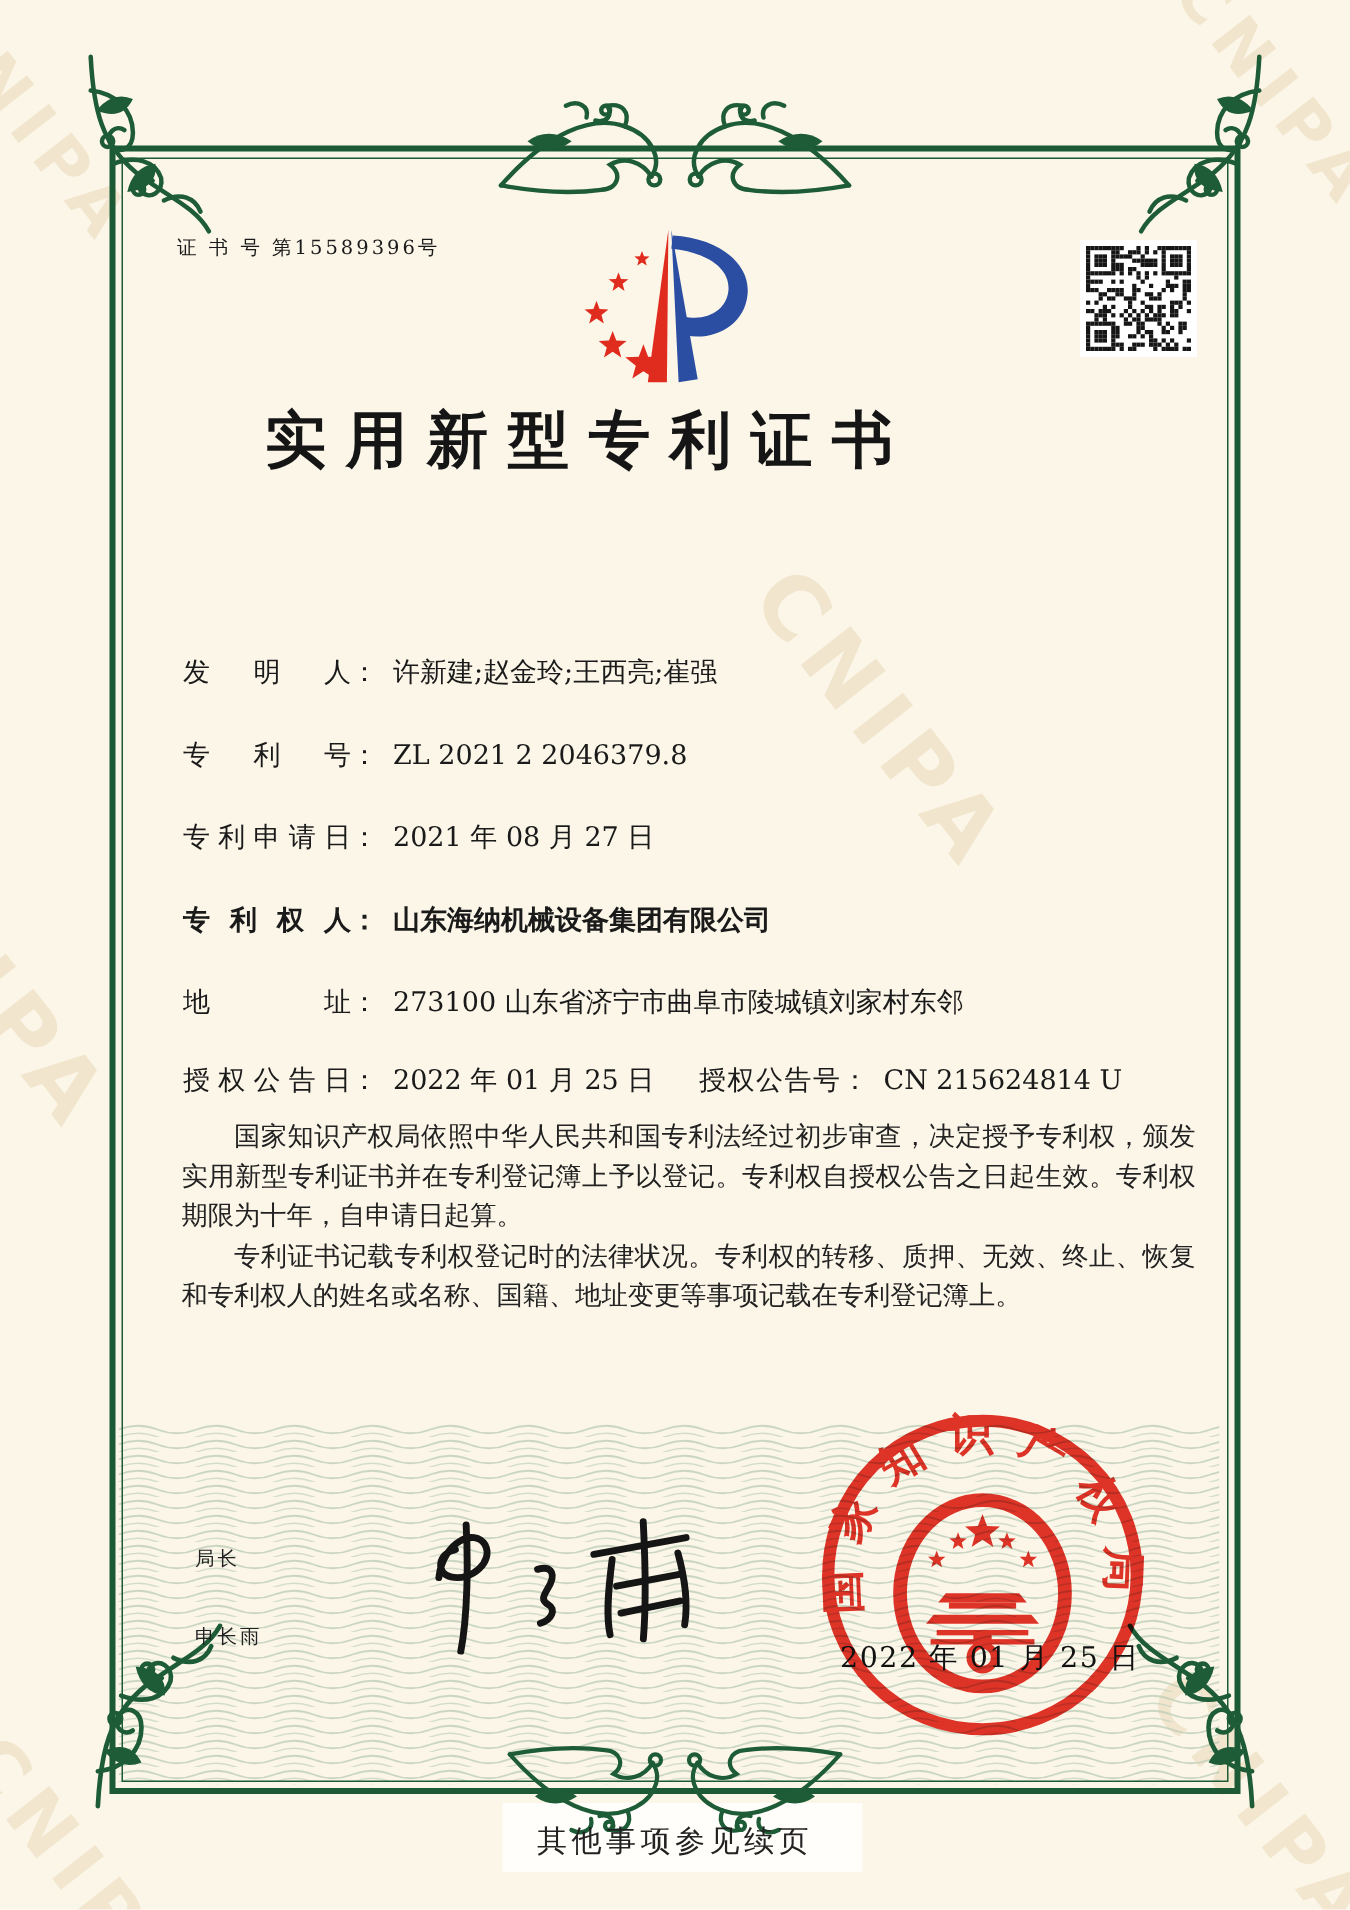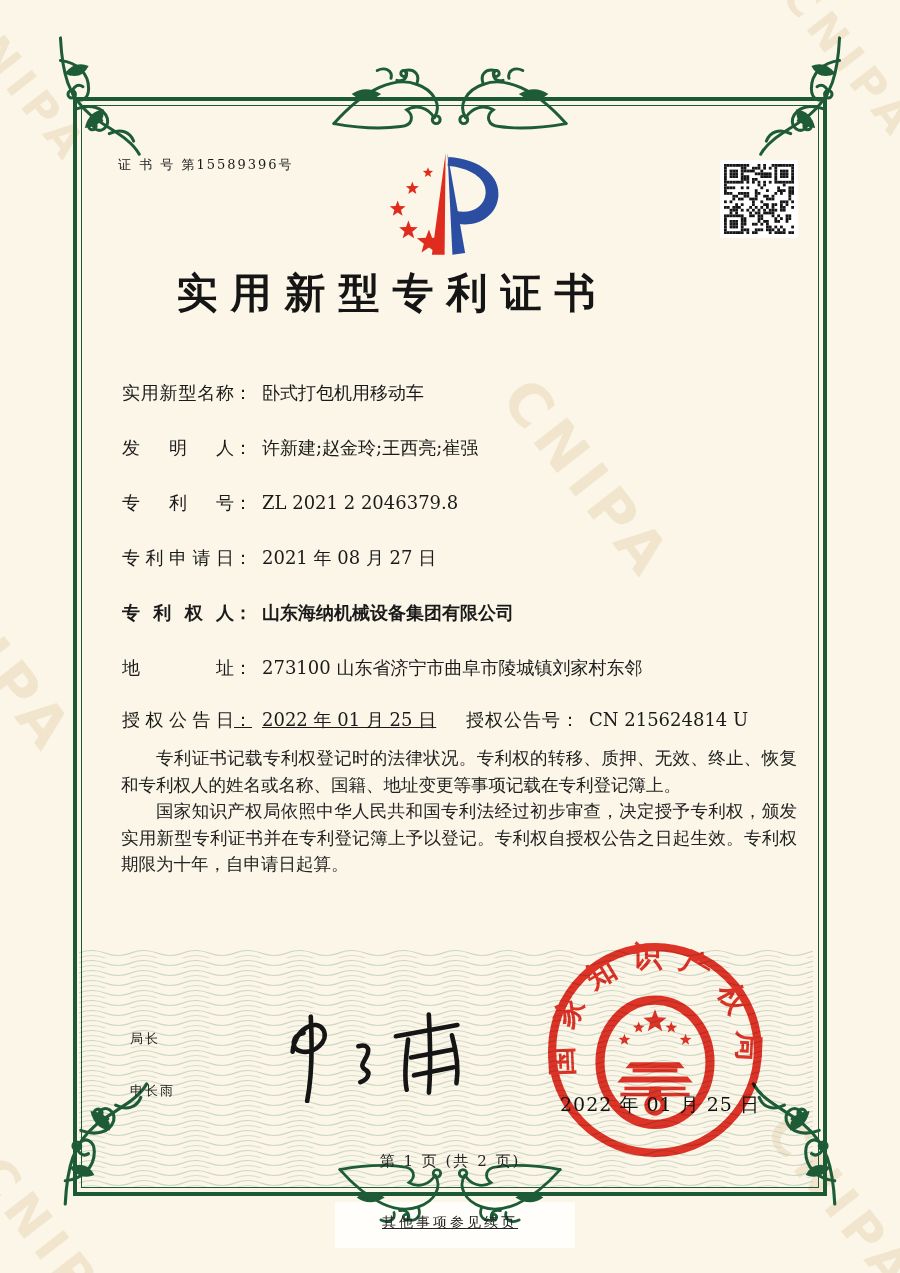--- a/index.html
+++ b/index.html
@@ -30,22 +30,22 @@
   .body-text{position:absolute;left:121px;top:745px;width:676px;z-index:4;}
   .body-text p{margin:0;font-size:17.5px;line-height:26.5px;text-align:justify;text-indent:2em;color:#222;}
   .signer{position:absolute;left:130px;z-index:5;font-family:"DejaVu Sans","Liberation Sans",sans-serif;
           font-size:13px;letter-spacing:2px;color:#222;}
   .signature{position:absolute;left:263px;top:1008px;z-index:5;}
   .seal{position:absolute;left:543px;top:938px;z-index:4;opacity:.93;mix-blend-mode:multiply;}
   .seal-date{position:absolute;left:560px;top:1092px;font-size:19px;letter-spacing:1px;z-index:6;color:#111;}
   .pagefoot{position:absolute;left:0;top:1152px;width:900px;text-align:center;font-size:15px;
             letter-spacing:2px;z-index:4;color:#222;}
   .contnote-bg{position:absolute;left:335px;top:1202px;width:240px;height:46px;background:#fffefb;z-index:1;}
-  .contnote{position:absolute;left:0;top:1214px;width:900px;text-align:center;font-size:14px;
-            letter-spacing:3px;z-index:4;color:#222;text-decoration:underline;}
+  .contnote{position:absolute;left:0;top:1214px;width:900px;text-align:center;font-size:20px;
+            letter-spacing:3px;z-index:4;color:#222;}
 </style>
 </head>
 <body>
 
 <div class="page">
 
   <span class="wm" style="left:-16px;top:-6px;font-size:44px;">CNIPA</span>
   <span class="wm" style="left:812px;top:-30px;font-size:44px;">CNIPA</span>
   <span class="wm" style="left:542px;top:366px;font-size:58px;">CNIPA</span>
   <span class="wm" style="left:-56px;top:540px;font-size:58px;">CNIPA</span>
@@ -427,48 +427,45 @@
       <rect x="54.4" y="71.19999999999999" width="2.8" height="2.8" fill="#161616"></rect>
       <rect x="57.199999999999996" y="71.19999999999999" width="2.8" height="2.8" fill="#161616"></rect>
       <rect x="60" y="71.19999999999999" width="2.8" height="2.8" fill="#161616"></rect>
       <rect x="62.8" y="71.19999999999999" width="2.8" height="2.8" fill="#161616"></rect>
       <rect x="68.39999999999999" y="71.19999999999999" width="2.8" height="2.8" fill="#161616"></rect>
       <rect x="71.19999999999999" y="71.19999999999999" width="2.8" height="2.8" fill="#161616"></rect>
     </svg>
 
   <div class="title">实用新型专利证书</div>
 
-  <div class="field" style="top:381px;">
-    <span class="flabel">实用新型名称</span><span>：</span><span class="fvalue">卧式打包机用移动车</span>
-  </div>
   <div class="field" style="top:436px;">
     <span class="flabel">发明人</span><span>：</span><span class="fvalue">许新建;赵金玲;王西亮;崔强</span>
   </div>
   <div class="field" style="top:491px;">
     <span class="flabel">专利号</span><span>：</span><span class="fvalue">ZL 2021 2 2046379.8</span>
   </div>
   <div class="field" style="top:546px;">
     <span class="flabel">专利申请日</span><span>：</span><span class="fvalue">2021 年 08 月 27 日</span>
   </div>
   <div class="field" style="top:601px;font-weight:bold;">
     <span class="flabel">专利权人</span><span>：</span><span class="fvalue">山东海纳机械设备集团有限公司</span>
   </div>
   <div class="field" style="top:656px;">
     <span class="flabel">地址</span><span>：</span><span class="fvalue">273100 山东省济宁市曲阜市陵城镇刘家村东邻</span>
   </div>
-  <div class="field" style="top:708px;text-decoration:underline;">
+  <div class="field" style="top:708px;">
     <span class="flabel">授权公告日</span><span>：</span><span class="fvalue">2022 年 01 月 25 日</span>
     <span class="grant">
       <span class="glabel">授权公告号</span><span>：</span><span class="fvalue">CN 215624814 U</span>
     </span>
   </div>
 
   <div class="body-text">
+    <p>国家知识产权局依照中华人民共和国专利法经过初步审查，决定授予专利权，颁发实用新型专利证书并在专利登记簿上予以登记。专利权自授权公告之日起生效。专利权期限为十年，自申请日起算。</p>
     <p>专利证书记载专利权登记时的法律状况。专利权的转移、质押、无效、终止、恢复和专利权人的姓名或名称、国籍、地址变更等事项记载在专利登记簿上。</p>
-    <p>国家知识产权局依照中华人民共和国专利法经过初步审查，决定授予专利权，颁发实用新型专利证书并在专利登记簿上予以登记。专利权自授权公告之日起生效。专利权期限为十年，自申请日起算。</p>
   </div>
 
   <div class="signer" style="top:1030px;">局长</div>
   <div class="signer" style="top:1068px;margin-top:14px;">申长雨</div>
 
   <svg class="signature" width="205" height="95" viewBox="0 0 205 95">
     <g fill="none" stroke="#151515" stroke-width="4.6" stroke-linecap="round" stroke-linejoin="round" transform="rotate(-3 100 50)">
       <path d="M30,40 C34,16 56,8 62,20 C67,31 52,44 38,40 C28,37 30,24 42,22"></path>
       <path d="M50,6 C50,30 48,66 42,90"></path>
       <path d="M96,38 C104,36 108,40 104,48 C100,55 96,58 102,62 C107,65 104,72 96,74"></path>
@@ -501,17 +498,16 @@
       <path d="M78,136 L142,136 L147,142 L73,142 Z"></path>
       <rect x="80" y="146" width="60" height="3.5"></rect>
       <rect x="76" y="152" width="68" height="3.5"></rect>
       <rect x="104" y="146" width="12" height="10"></rect>
       <circle cx="110" cy="164" r="8" fill="none" stroke="#e0251a" stroke-width="5"></circle>
     </g>
   </svg>
 
   <div class="seal-date">2022 年 01 月 25 日</div>
 
-  <div class="pagefoot">第 1 页 (共 2 页)</div>
 
   <div class="contnote">其他事项参见续页</div>
 
 </div>
 
 </body></html>

